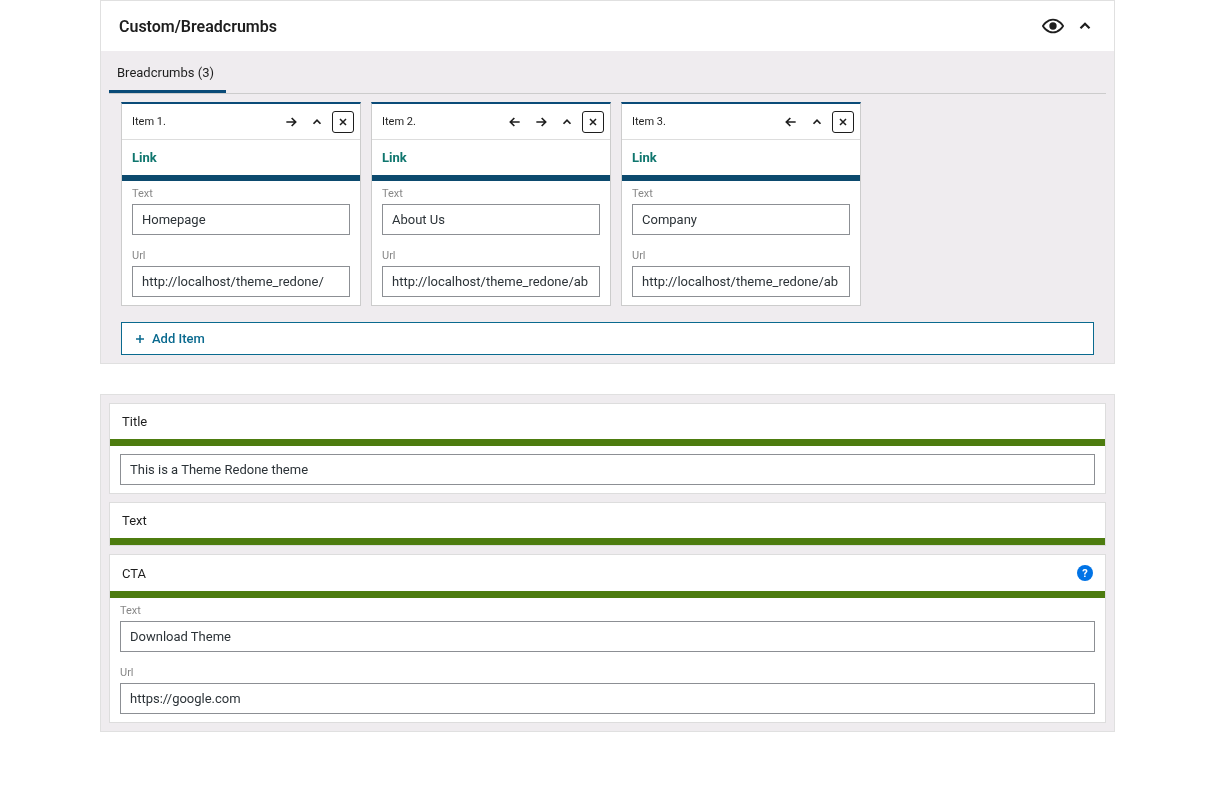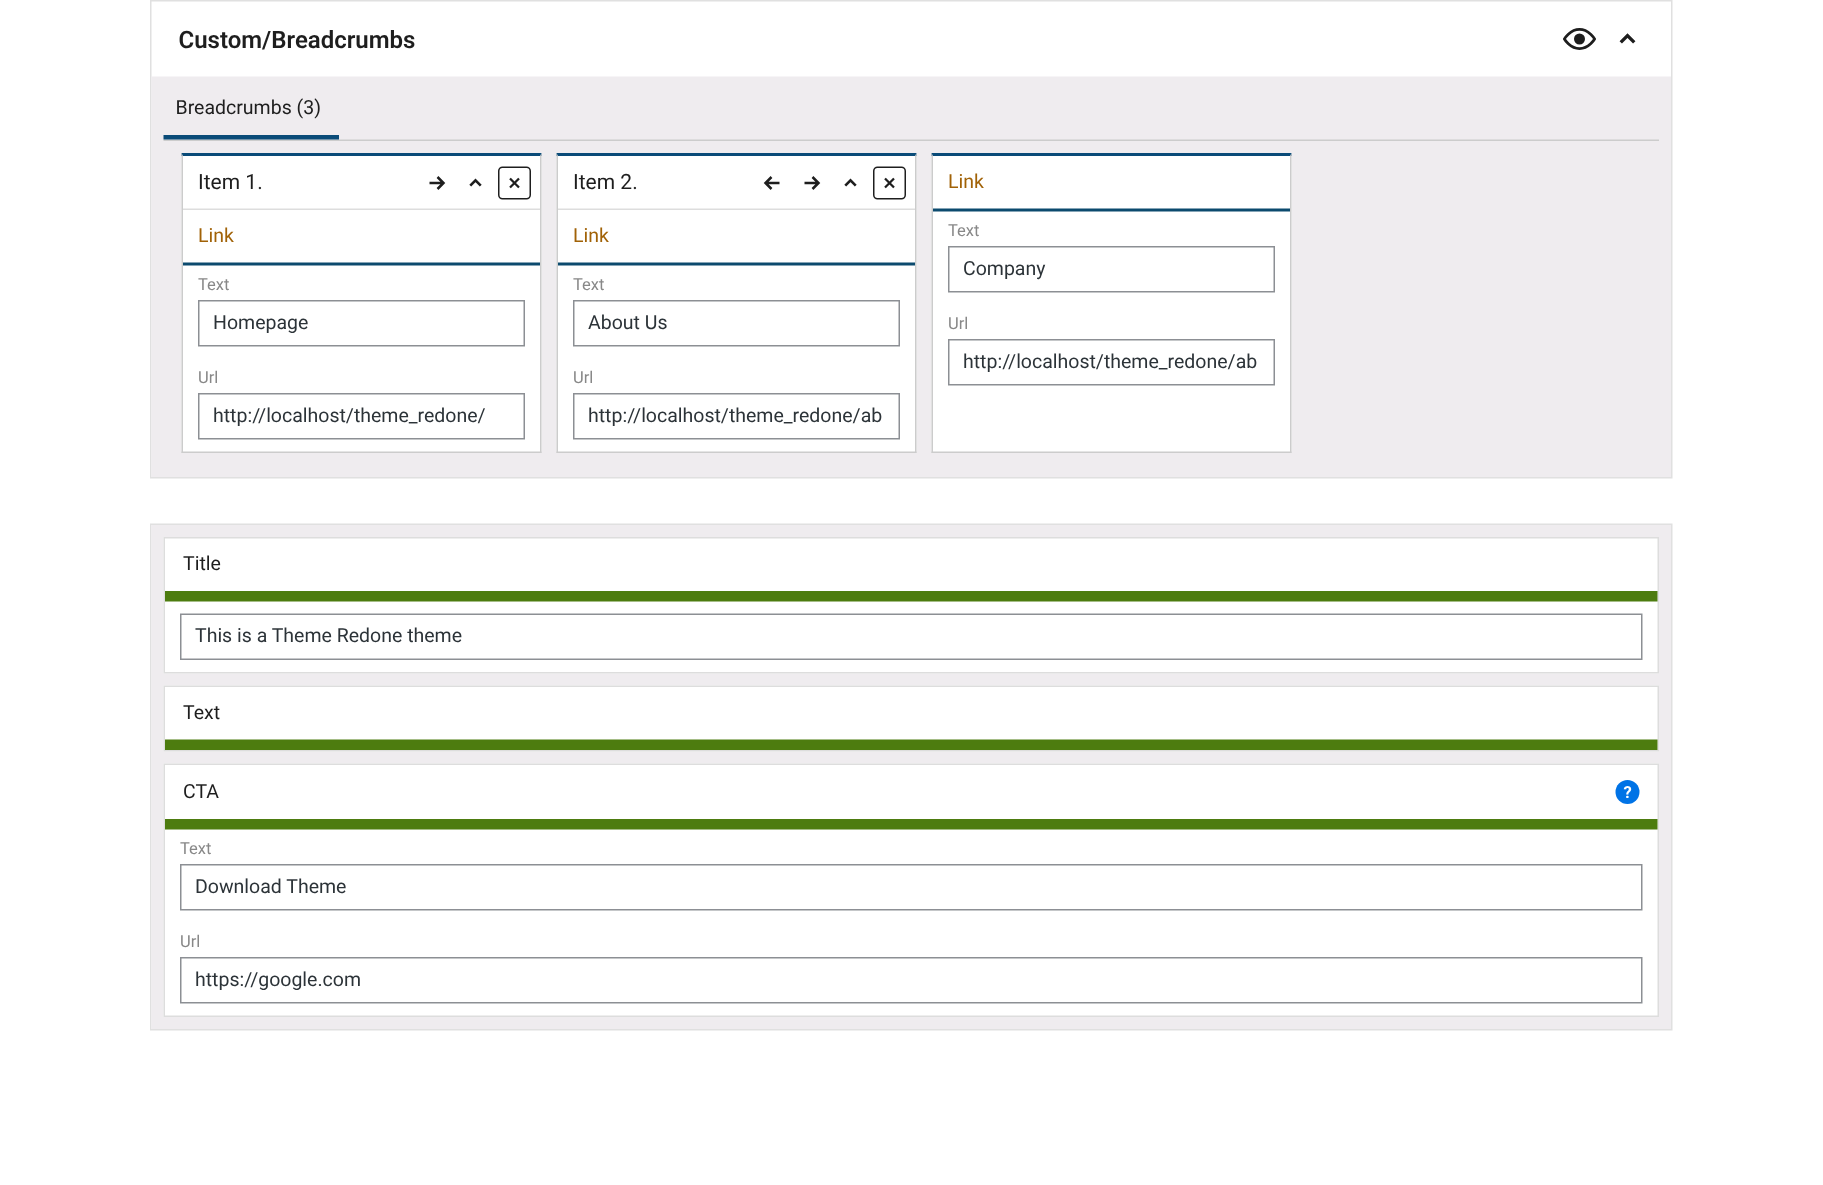--- a/index.html
+++ b/index.html
@@ -78,21 +78,21 @@
   .card-head {
     display: flex;
     align-items: center;
     justify-content: space-between;
     padding: 6px 6px 6px 10px;
     border-bottom: 1px solid #ddd;
     height: 36px;
     background:#fff;
   }
   .card-head-title {
-    font-size: 14px;
+    font-size: 11px;
     color: #1e1e1e;
   }
   .card-head-ctrls {
     display: flex;
     gap: 4px;
     align-items: center;
   }
   .ctrl-btn {
     width: 22px;
     height: 22px;
@@ -105,23 +105,23 @@
   .ctrl-btn.box {
     border: 1.5px solid #1e1e1e;
     border-radius: 3px;
   }
   .card-body {
     padding: 0;
   }
   .sub-head {
     font-size: 13px;
     padding: 10px 10px;
-    border-bottom: 2px solid #0c4a6e;
-    color: #a16207;
-    font-weight:400;
+    border-bottom: 6px solid #0c4a6e;
+    color: #0f766e;
+    font-weight:700;
   }
   .fld {
     padding: 6px 10px 8px 10px;
   }
   .fld-label {
     font-size: 11px;
     color: #888;
     margin-bottom: 4px;
   }
   .fld-input {
@@ -255,27 +255,53 @@
                 </span>
               </span>
             </div>
             <div class="card-body">
               <div class="sub-head">Link</div>
               <div class="fld"><div class="fld-label">Text</div><input class="fld-input" value="About Us" style=""></div>
               <div class="fld"><div class="fld-label">Url</div><input class="fld-input" value="http://localhost/theme_redone/ab" style=""></div>
             </div>
           </div>
           <div class="card">
+            <div class="card-head">
+              <span class="card-head-title">Item 3.</span>
+              <span class="card-head-ctrls">
+                <span class="ctrl-btn">
+                  <svg width="16" height="16" viewBox="0 0 24 24" fill="none" stroke="currentColor" stroke-width="2.5">
+                    <path d="M19 12H5M11 6l-6 6 6 6"></path>
+                  </svg>
+                </span>
+                <span class="ctrl-btn">
+                  <svg width="14" height="14" viewBox="0 0 24 24" fill="none" stroke="currentColor" stroke-width="3">
+                    <path d="M6 15l6-6 6 6"></path>
+                  </svg>
+                </span>
+                <span class="ctrl-btn box">
+                  <svg width="12" height="12" viewBox="0 0 24 24" fill="none" stroke="currentColor" stroke-width="3">
+                    <path d="M6 6l12 12M18 6L6 18"></path>
+                  </svg>
+                </span>
+              </span>
+            </div>
             <div class="card-body">
               <div class="sub-head">Link</div>
               <div class="fld"><div class="fld-label">Text</div><input class="fld-input" value="Company" style=""></div>
               <div class="fld"><div class="fld-label">Url</div><input class="fld-input" value="http://localhost/theme_redone/ab" style=""></div>
             </div>
           </div>
         </div>
+      <div class="add-item">
+        <svg width="12" height="12" viewBox="0 0 24 24" fill="none" stroke="currentColor" stroke-width="3">
+            <path d="M12 4v16M4 12h16"></path>
+          </svg>
+        <span>Add Item</span>
+      </div>
     </div>
   </div>
 
   <div class="block">
     <div class="hero-body">
 
       <div class="hero-card">
         <div class="hero-card-head">Title</div>
         <div class="hero-card-body">
           <input class="fld-input" value="This is a Theme Redone theme" style="">

